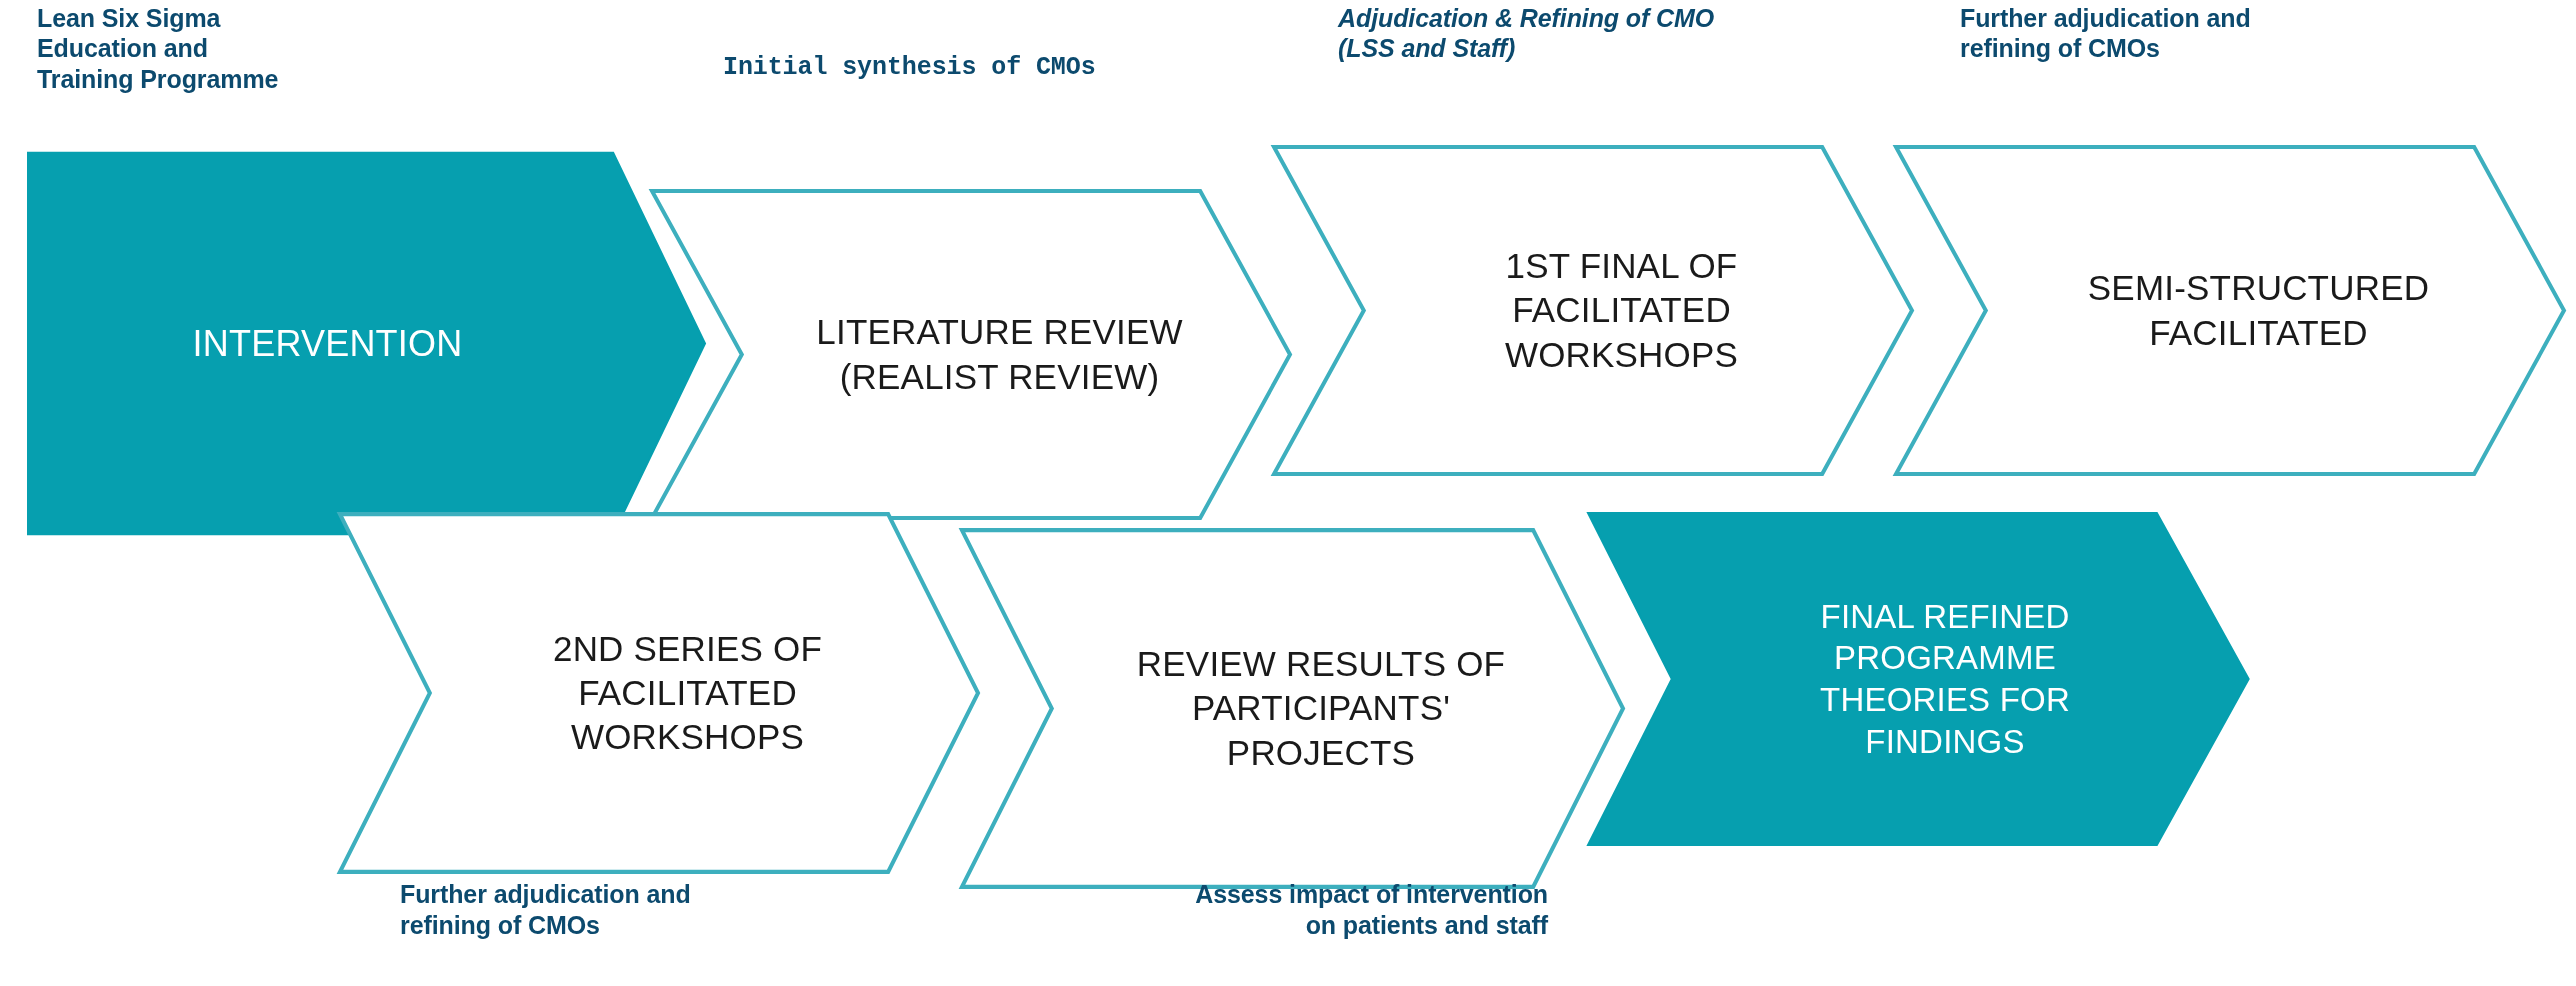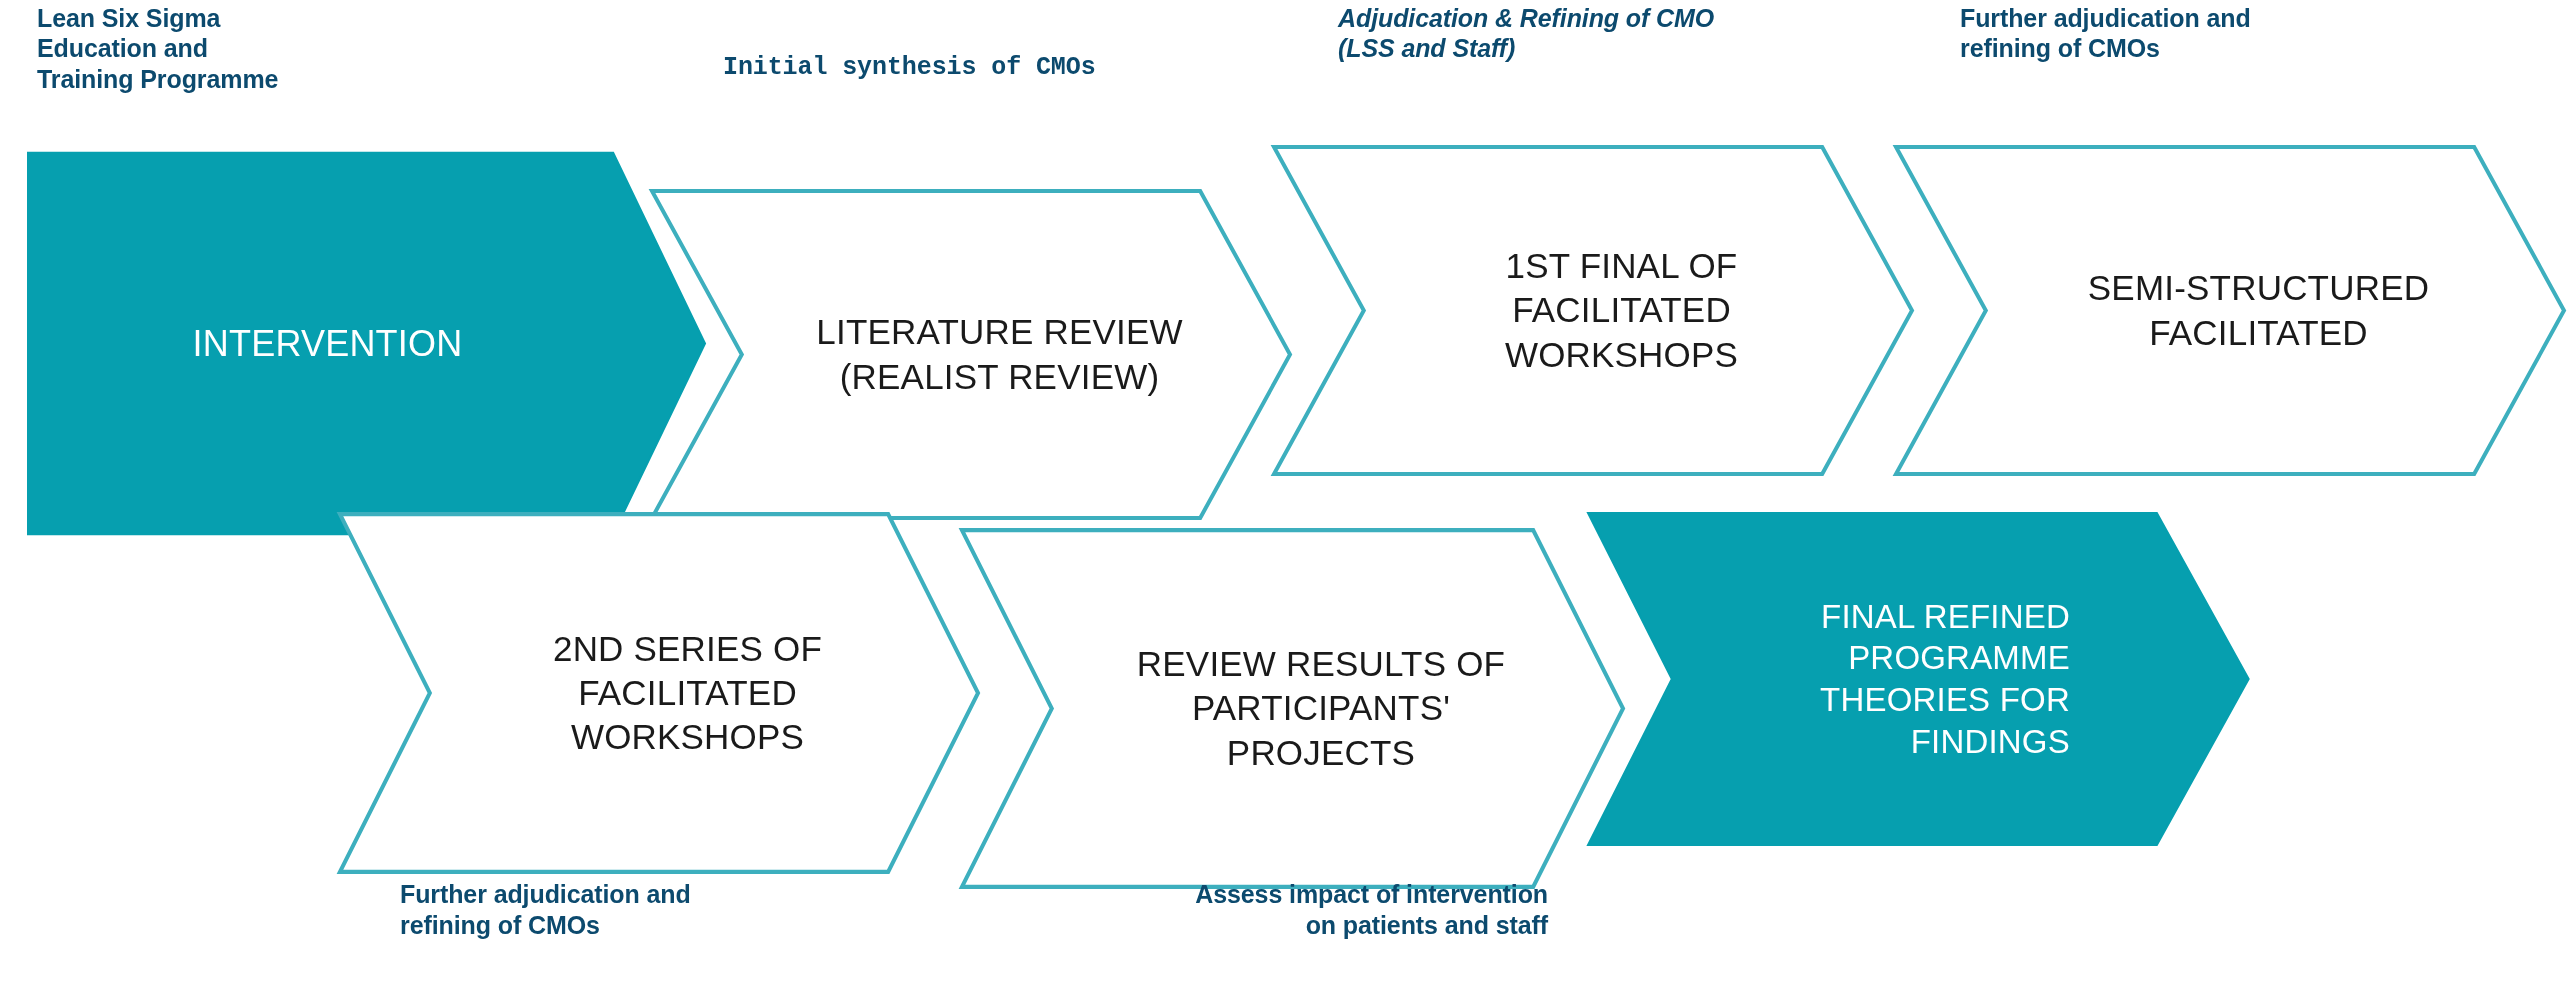--- a/index.html
+++ b/index.html
@@ -124,21 +124,21 @@
     </svg>
     <div class="chev-label dark pad-left">REVIEW RESULTS OF
 PARTICIPANTS'
 PROJECTS</div>
   </div>
 
   <div class="chev" style="left:1588px; top:513px; width:662px; height:332px;">
     <svg viewBox="0 0 995 500" preserveAspectRatio="none">
       <polygon points="0,0 855,0 993,250 855,500 0,500 126,250" fill="#069FAF" stroke="#069FAF" stroke-width="3"></polygon>
     </svg>
-    <div class="chev-label light" style="font-size:33px; padding-left:64px; padding-right:12px;text-align:right;">FINAL REFINED
+    <div class="chev-label light" style="font-size:33px; padding-left:64px; padding-right:12px;">FINAL REFINED
 PROGRAMME
 THEORIES FOR
 FINDINGS</div>
   </div>
 
   <div class="caption" style="left:400px; top:879px; width:465px;">Further adjudication and
 refining of CMOs</div>
 
   <div class="caption" style="left:1029px; top:879px; width:519px;text-align:right;">Assess impact of intervention
 on patients and staff</div>

